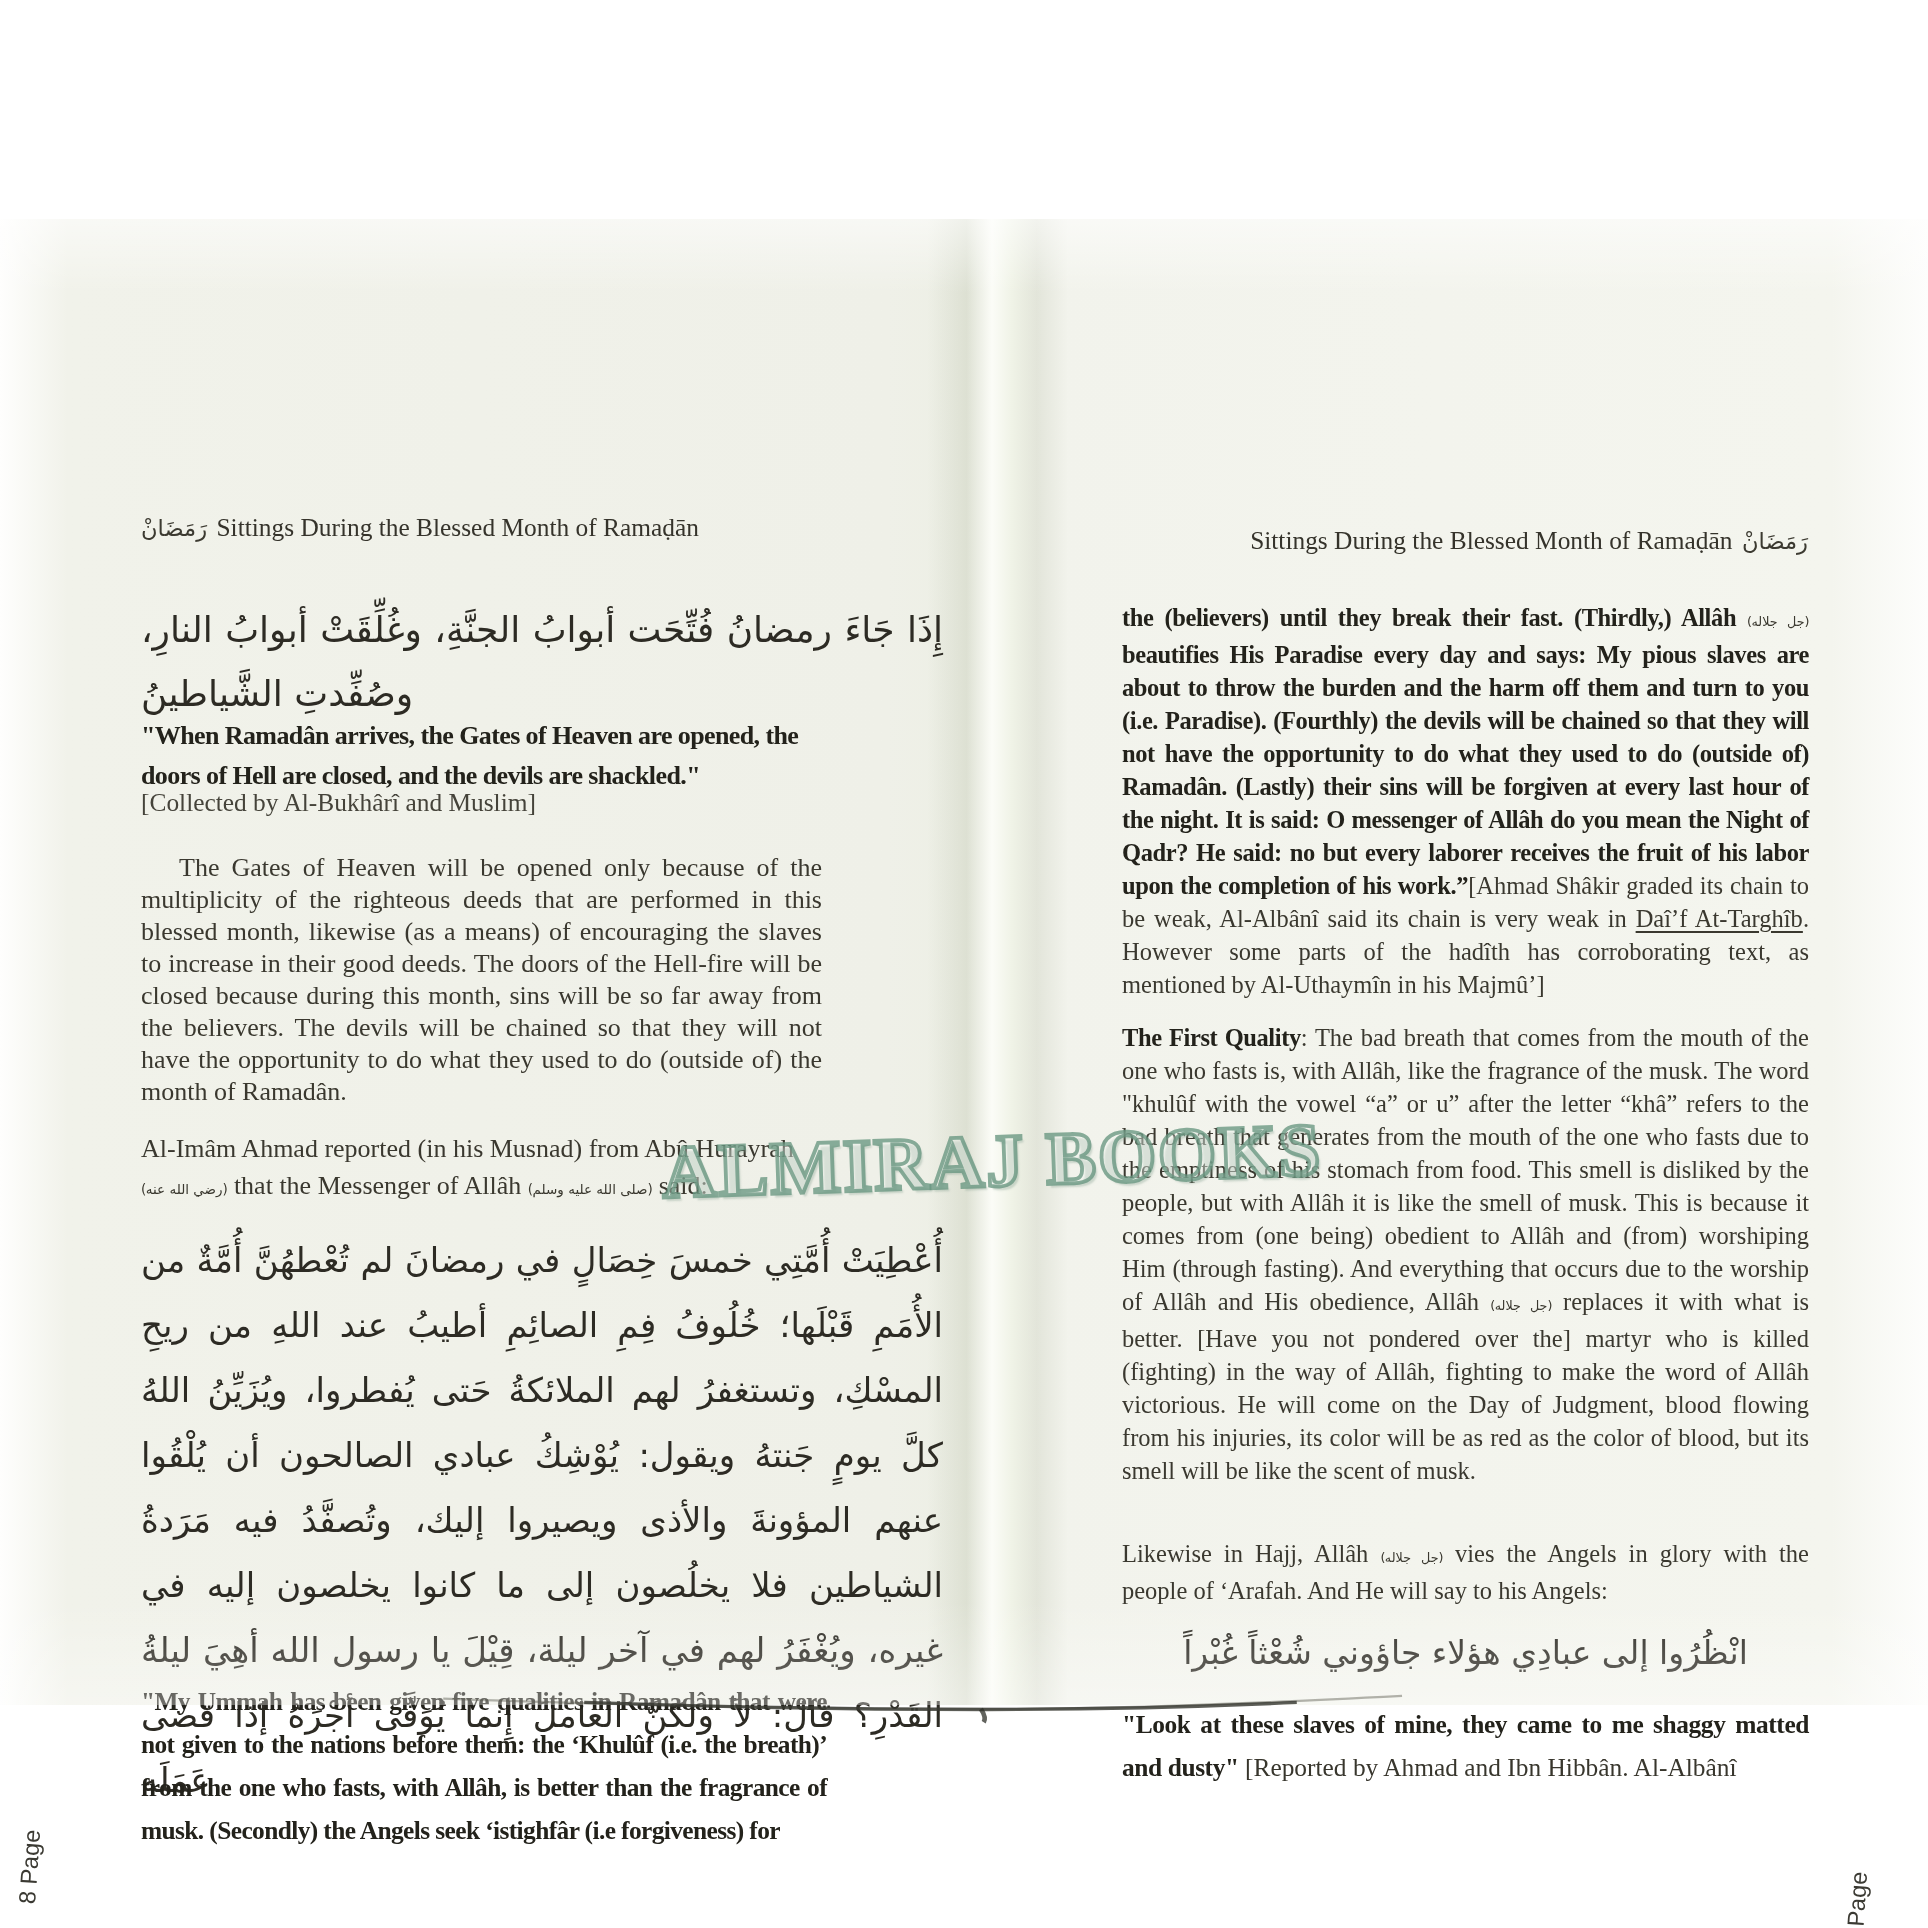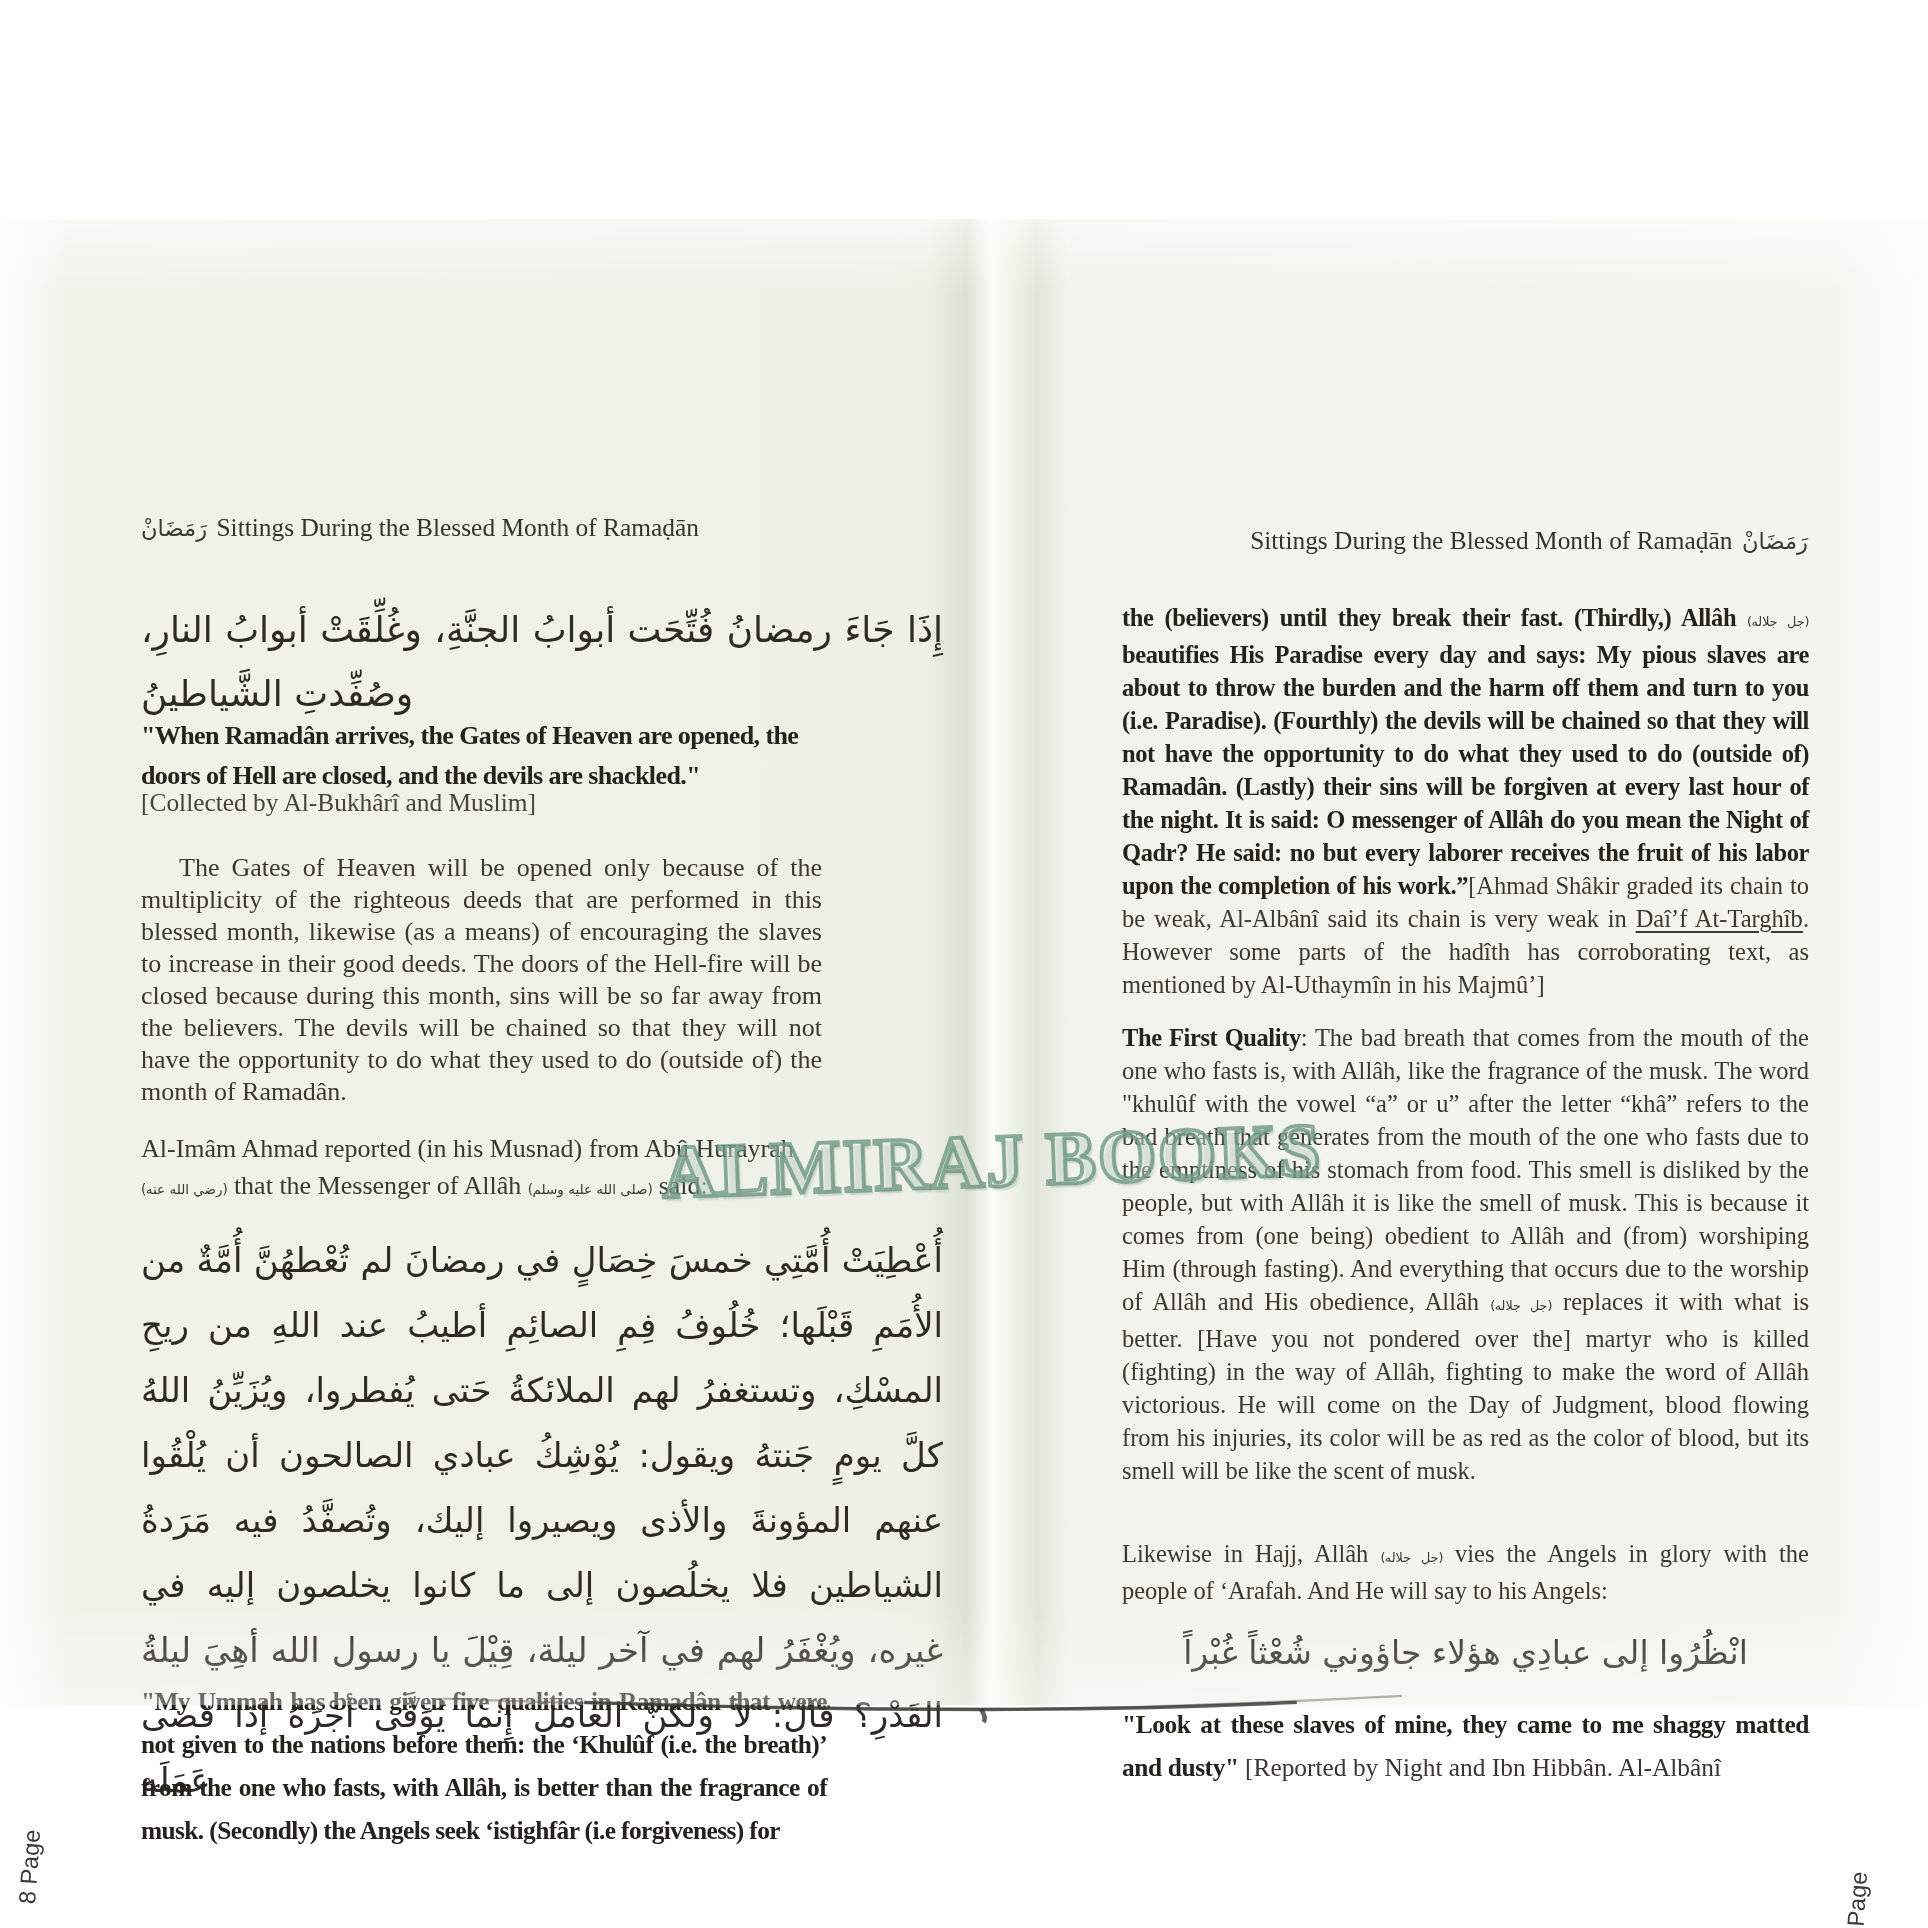--- a/index.html
+++ b/index.html
@@ -108,21 +108,21 @@
   <div class="blk rp-header en" style="left:1121px; top:307px; width:687px;"><span>Sittings During the Blessed Month of Ramaḍān</span><span class="ar-inline" dir="rtl">رَمَضَانْ</span></div>
 
   <p class="blk en rp-par" style="left:1122px; top:382px; width:687px;"><span class="b">the (believers) until they break their fast. (Thirdly,) Allâh </span><span class="hon" dir="rtl">(جل جلاله)</span><span class="b"> beautifies His Paradise every day and says: My pious slaves are about to throw the burden and the harm off them and turn to you (i.e. Paradise). (Fourthly) the devils will be chained so that they will not have the opportunity to do what they used to do (outside of) Ramadân.  (Lastly) their sins will be forgiven at every last hour of the night. It is said: O messenger of Allâh do you mean the Night of Qadr? He said: no but every laborer receives the fruit of his labor upon the completion of his work.”</span><span>[Ahmad Shâkir graded its chain to be weak, Al-Albânî said its chain is very weak in </span><span class="u">Daî’f At-Targhîb</span><span>. However some parts of the hadîth has corroborating text, as mentioned by Al-Uthaymîn in his Majmû’]</span></p>
 
   <p class="blk en rp-par" style="left:1122px; top:802px; width:687px;"><span class="b">The First Quality</span><span>: The bad breath that comes from the mouth of the one who fasts is, with Allâh, like the fragrance of the musk. The word "khulûf with the vowel “a” or u” after the letter “khâ” refers to the bad breath that generates from the mouth of the one who fasts due to the emptiness of his stomach from food. This smell is disliked by the people, but with Allâh it is like the smell of musk. This is because it comes from (one being) obedient to Allâh and (from) worshiping Him (through fasting). And everything that occurs due to the worship of Allâh and His obedience, Allâh </span><span class="hon" dir="rtl">(جل جلاله)</span><span> replaces it with what is better. [Have you not pondered over the] martyr who is killed (fighting) in the way of Allâh, fighting to make the word of Allâh victorious. He will come on the Day of Judgment, blood flowing from his injuries, its color will be as red as the color of blood, but its smell will be like the scent of musk.</span></p>
 
   <p class="blk en rp-par" style="left:1122px; top:1318px; width:687px;"><span>Likewise in Hajj, Allâh </span><span class="hon" dir="rtl">(جل جلاله)</span><span> vies the Angels in glory with the people of ‘Arafah. And He will say to his Angels:</span></p>
 
   <p class="blk ar-center" style="left:1122px; top:1414px; width:687px;">انْظُرُوا إلى عبادِي هؤلاء جاؤوني شُعْثاً غُبْراً</p>
 
-  <p class="blk en closing-quote" style="left:1122px; top:1484px; width:687px;"><span class="b">"Look at these slaves of mine, they came to me shaggy matted and dusty"</span><span> [Reported by Night and Ibn Hibbân. Al-Albânî</span></p>
+  <p class="blk en closing-quote" style="left:1122px; top:1484px; width:687px;"><span class="b">"Look at these slaves of mine, they came to me shaggy matted and dusty"</span><span> [Reported by Ahmad and Ibn Hibbân. Al-Albânî</span></p>
 
   <div class="page-label" style="left:1868px; top:1701px;">9 Page</div>
 
   <div class="watermark">ALMIRAJ BOOKS</div>
 </div>
 
 <svg class="bottom-edge" width="1928" height="47" viewBox="0 0 2048 50">
   <path d="M470 22 C 700 30, 900 33, 1045 33 C 1200 33, 1330 27, 1490 19" stroke="#5a5c50" stroke-width="2.5" fill="none" opacity="0.45"></path>
   <path d="M620 26 C 780 31.5, 920 33.5, 1048 33.5 C 1180 33.5, 1290 30, 1378 26" stroke="#35362e" stroke-width="3.5" fill="none" opacity="0.8"></path>
   <path d="M1042 33 q 6 9 3 14" stroke="#2e2f28" stroke-width="5" fill="none" opacity="0.75"></path>

